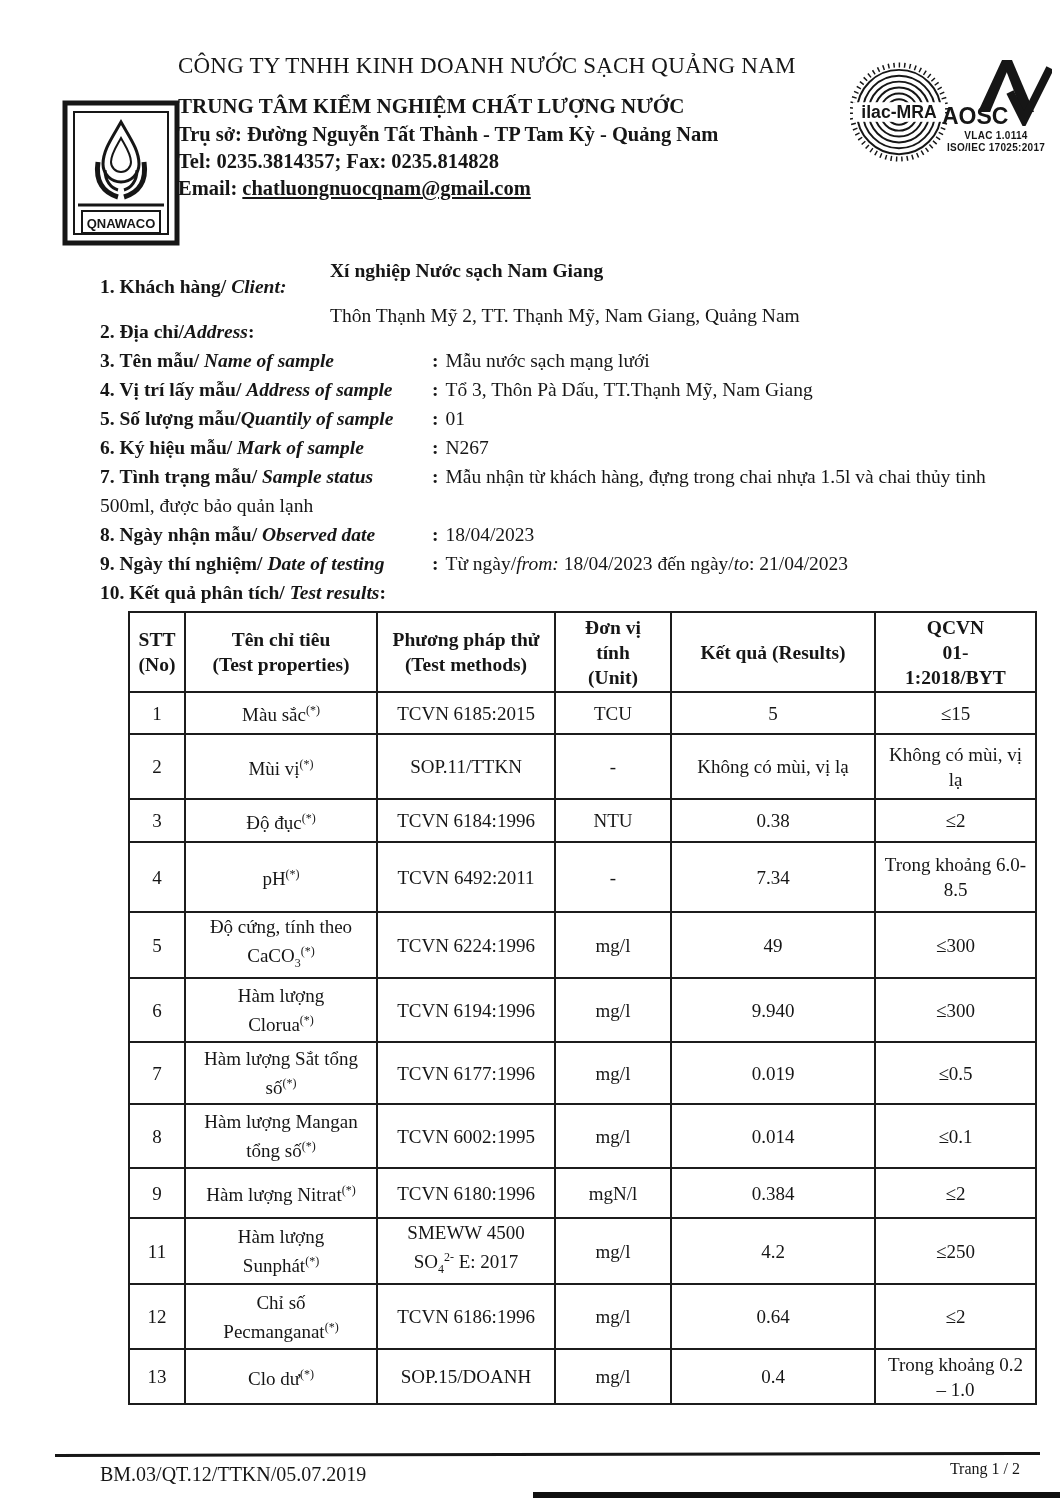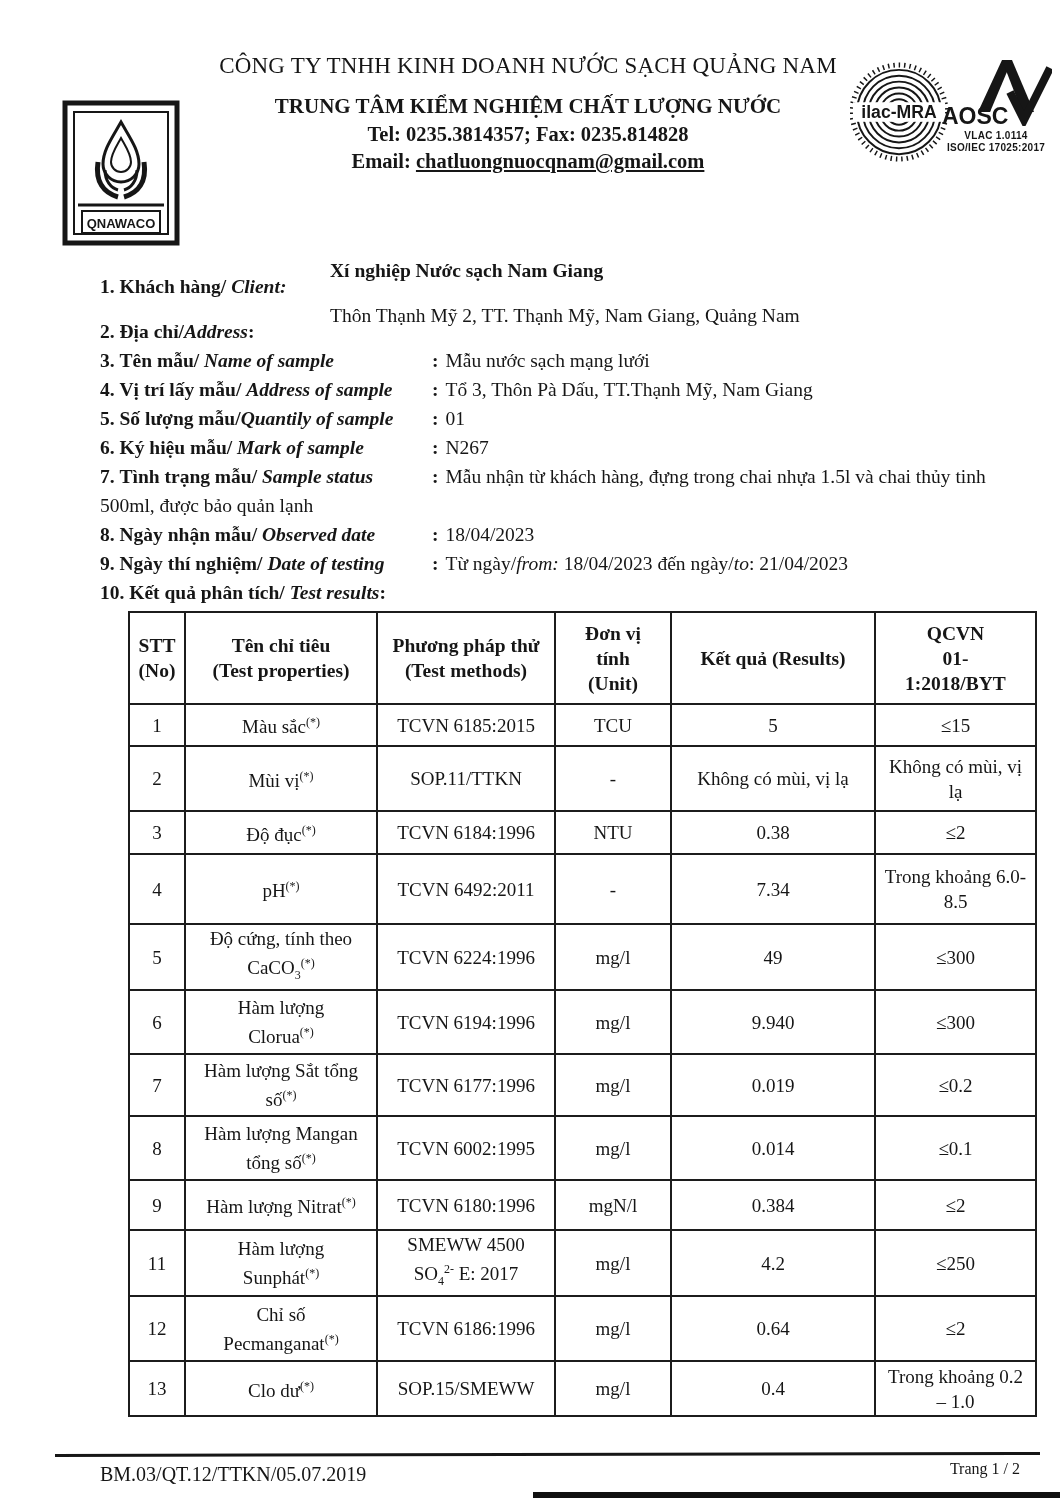--- a/index.html
+++ b/index.html
@@ -8,21 +8,21 @@
     color:#161616;font-family:"Liberation Serif","DejaVu Serif",serif;
     overflow:hidden;
   }
   .b{font-weight:bold;}
   .bi{font-weight:bold;font-style:italic;}
   .i{font-style:italic;}
 
   
   .header{position:relative;height:252px;}
   .stamp{position:absolute;left:62px;top:100px;}
-  .htext{position:absolute;left:178px;top:52px;width:700px;text-align:center;line-height:1.22;}
+  .htext{position:absolute;left:178px;top:52px;width:700px;text-align:left;line-height:1.22;}
   .h-company{font-size:23px;letter-spacing:.2px;}
   .h-center{font-size:21px;font-weight:bold;margin-top:14px;}
   .h-addr,.h-tel,.h-mail{font-size:20.5px;font-weight:bold;margin-top:2px;}
   .email-link{color:#161616;text-decoration:underline;font-weight:bold;cursor:pointer;}
   .ilac-logo{position:absolute;left:850px;top:62px;}
   .aosc{position:absolute;left:938px;top:56px;width:116px;text-align:center;}
   .aosc-sub{font-family:"Liberation Sans","DejaVu Sans",sans-serif;font-weight:bold;font-size:10px;line-height:12px;letter-spacing:.3px;}
 
   
   .info{margin:4px 58px 0 100px;font-size:19.5px;line-height:29px;}
@@ -30,21 +30,21 @@
   .w230{width:230px;margin-top:16px;}
   .w332{width:332px;}
   .sep{margin-right:7px;}
 
   
   table.results{border-collapse:collapse;table-layout:fixed;margin:4px 0 0 128px;width:907px;font-size:19px;}
   table.results th,table.results td{
     border:2.4px solid #1c1c1c;text-align:center;vertical-align:middle;
     padding:1px 5px;line-height:25px;overflow:hidden;
   }
-  table.results thead tr{height:92px;}
+  table.results thead tr{height:80px;}
   table.results th{font-weight:bold;font-size:19.5px;}
   tbody tr:nth-child(1){height:42px;}
   tbody tr:nth-child(2){height:65px;}
   tbody tr:nth-child(3){height:43px;}
   tbody tr:nth-child(4){height:70px;}
   tbody tr:nth-child(5){height:64px;}
   tbody tr:nth-child(6){height:64px;}
   tbody tr:nth-child(7){height:62px;}
   tbody tr:nth-child(8){height:64px;}
   tbody tr:nth-child(9){height:50px;}
@@ -78,20 +78,21 @@
       <path d="M75 70 C75 81 69 88 62 90" stroke="#161616" stroke-width="3" fill="none"></path>
       <line x1="16" y1="105" x2="102" y2="105" stroke="#161616" stroke-width="3"></line>
       <rect x="20" y="111" width="78" height="22" fill="none" stroke="#161616" stroke-width="2"></rect>
       <text x="59" y="128" text-anchor="middle" font-family="Liberation Sans, sans-serif" font-weight="bold" font-size="13" fill="#161616">QNAWACO</text>
     </svg>
   </div>
 
   <div class="htext">
     <div class="h-company">CÔNG TY TNHH KINH DOANH NƯỚC SẠCH QUẢNG NAM</div>
     <div class="h-center">TRUNG TÂM KIỂM NGHIỆM CHẤT LƯỢNG NƯỚC</div>
+    <div class="h-addr">Trụ sở: Đường Nguyễn Tất Thành - TP Tam Kỳ -  Quảng Nam</div>
     <div class="h-tel">Tel: 0235.3814357; Fax: 0235.814828</div>
     <div class="h-mail">
       <span>Email:</span>
       <a class="email-link">chatluongnuocqnam@gmail.com</a>
     </div>
   </div>
 
   <div class="ilac-logo">
     <svg width="98" height="102" viewBox="0 0 100 104">
       <circle cx="50" cy="51" r="48" fill="none" stroke="#161616" stroke-width="5" stroke-dasharray="1.5 4"></circle>
@@ -247,21 +248,21 @@
       <td>mg/l</td>
       <td>9.940</td>
       <td>≤300</td>
     </tr>
     <tr>
       <td>7</td>
       <td><span>Hàm lượng Sắt tổng</span><br><span>số</span><sup class="st">(*)</sup></td>
       <td>TCVN 6177:1996</td>
       <td>mg/l</td>
       <td>0.019</td>
-      <td>≤0.2</td>
+      <td>≤0.5</td>
     </tr>
     <tr>
       <td>8</td>
       <td><span>Hàm lượng Mangan</span><br><span>tổng số</span><sup class="st">(*)</sup></td>
       <td>TCVN 6002:1995</td>
       <td>mg/l</td>
       <td>0.014</td>
       <td>≤0.1</td>
     </tr>
     <tr>
@@ -284,21 +285,21 @@
       <td>12</td>
       <td><span>Chỉ số</span><br><span>Pecmanganat</span><sup class="st">(*)</sup></td>
       <td>TCVN 6186:1996</td>
       <td>mg/l</td>
       <td>0.64</td>
       <td>≤2</td>
     </tr>
     <tr>
       <td>13</td>
       <td><span>Clo dư</span><sup class="st">(*)</sup></td>
-      <td>SOP.15/SMEWW</td>
+      <td>SOP.15/DOANH</td>
       <td>mg/l</td>
       <td>0.4</td>
       <td>Trong khoảng 0.2 – 1.0</td>
     </tr>
   </tbody>
 </table>
 
 <div class="footer-rule"></div>
 <div class="footer-left">BM.03/QT.12/TTKN/05.07.2019</div>
 <div class="footer-right">Trang 1 / 2</div>

